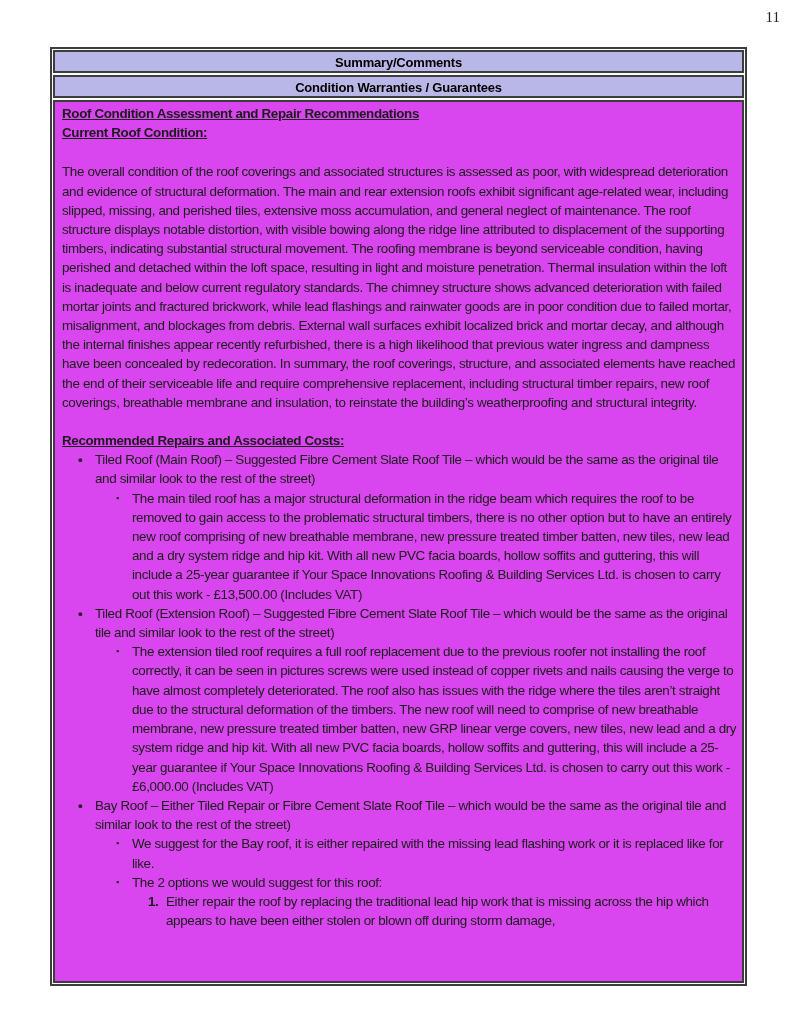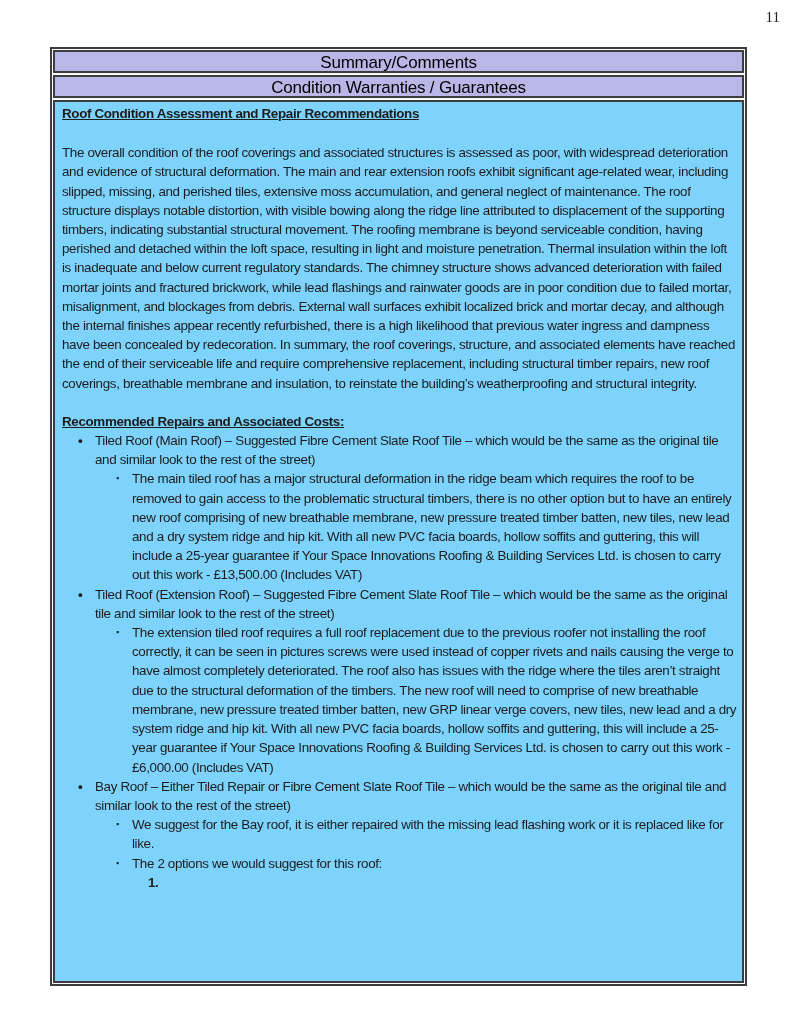--- a/index.html
+++ b/index.html
@@ -29,31 +29,31 @@
     width: 697px;
     border: 2px solid #3d3d3d;
     padding: 1px;
     background: #fbfbfb;
   }
   .hrow {
     border: 2px solid #3d3d3d;
     background: #b9b7e7;
     height: 23px;
     text-align: center;
-    font-weight: normal;
-    font-size: 17px;
+    font-weight: bold;
+    font-size: 13px;
     line-height: 19px;
     letter-spacing: -0.2px;
     padding-top: 1px;
     margin-bottom: 2px;
     color: #000;
   }
   .brow {
     border: 2px solid #3d3d3d;
-    background: #7dd3fc;
+    background: #d946ef;
     height: 883px;
     overflow: hidden;
     padding: 2px 3px 0 7px;
     font-size: 13.4px;
     line-height: 19.2px;
     letter-spacing: -0.35px;
   }
   .h-ul {
     font-weight: bold;
     text-decoration: underline;
@@ -87,20 +87,21 @@
   <div class="tbl">
 
     <div class="hrow">Summary/Comments</div>
 
     <div class="hrow">Condition Warranties / Guarantees</div>
 
     <div class="brow">
 
       <div class="h-ul">Roof Condition Assessment and Repair Recommendations</div>
 
+      <div class="h-ul">Current Roof Condition:</div>
 
       <div class="para">The overall condition of the roof coverings and associated structures is assessed as poor, with widespread deterioration and evidence of structural deformation. The main and rear extension roofs exhibit significant age-related wear, including slipped, missing, and perished tiles, extensive moss accumulation, and general neglect of maintenance. The roof structure displays notable distortion, with visible bowing along the ridge line attributed to displacement of the supporting timbers, indicating substantial structural movement. The roofing membrane is beyond serviceable condition, having perished and detached within the loft space, resulting in light and moisture penetration. Thermal insulation within the loft is inadequate and below current regulatory standards. The chimney structure shows advanced deterioration with failed mortar joints and fractured brickwork, while lead flashings and rainwater goods are in poor condition due to failed mortar, misalignment, and blockages from debris. External wall surfaces exhibit localized brick and mortar decay, and although the internal finishes appear recently refurbished, there is a high likelihood that previous water ingress and dampness have been concealed by redecoration. In summary, the roof coverings, structure, and associated elements have reached the end of their serviceable life and require comprehensive replacement, including structural timber repairs, new roof coverings, breathable membrane and insulation, to reinstate the building’s weatherproofing and structural integrity.</div>
 
       <div class="spacer"></div>
 
       <div class="h-ul">Recommended Repairs and Associated Costs:</div>
 
       <div class="li1">
         <span class="m1">•</span><span class="b">Tiled Roof (Main Roof) – Suggested Fibre Cement Slate Roof Tile – </span><span>which would be the same as the original tile and similar look to the rest of the street</span><span class="b">)</span>
       </div>
@@ -118,18 +119,18 @@
       <div class="li1">
         <span class="m1">•</span><span class="b">Bay Roof – Either Tiled Repair or Fibre Cement Slate Roof Tile – </span><span>which would be the same as the original tile and similar look to the rest of the street</span><span class="b">)</span>
       </div>
       <div class="li2">
         <span class="m2">▪</span><span>We suggest for the Bay roof, it is either repaired with the missing lead flashing work or it is replaced like for like.</span>
       </div>
       <div class="li2">
         <span class="m2">▪</span><span>The 2 options we would suggest for this roof:</span>
       </div>
       <div class="li3">
-        <span class="m3">1.</span>
+        <span class="m3">1.</span><span>Either repair the roof by replacing the traditional lead hip work that is missing across the hip which appears to have been either stolen or blown off during storm damage,</span>
       </div>
 
     </div>
   </div>
 </div>
 
 </body></html>

